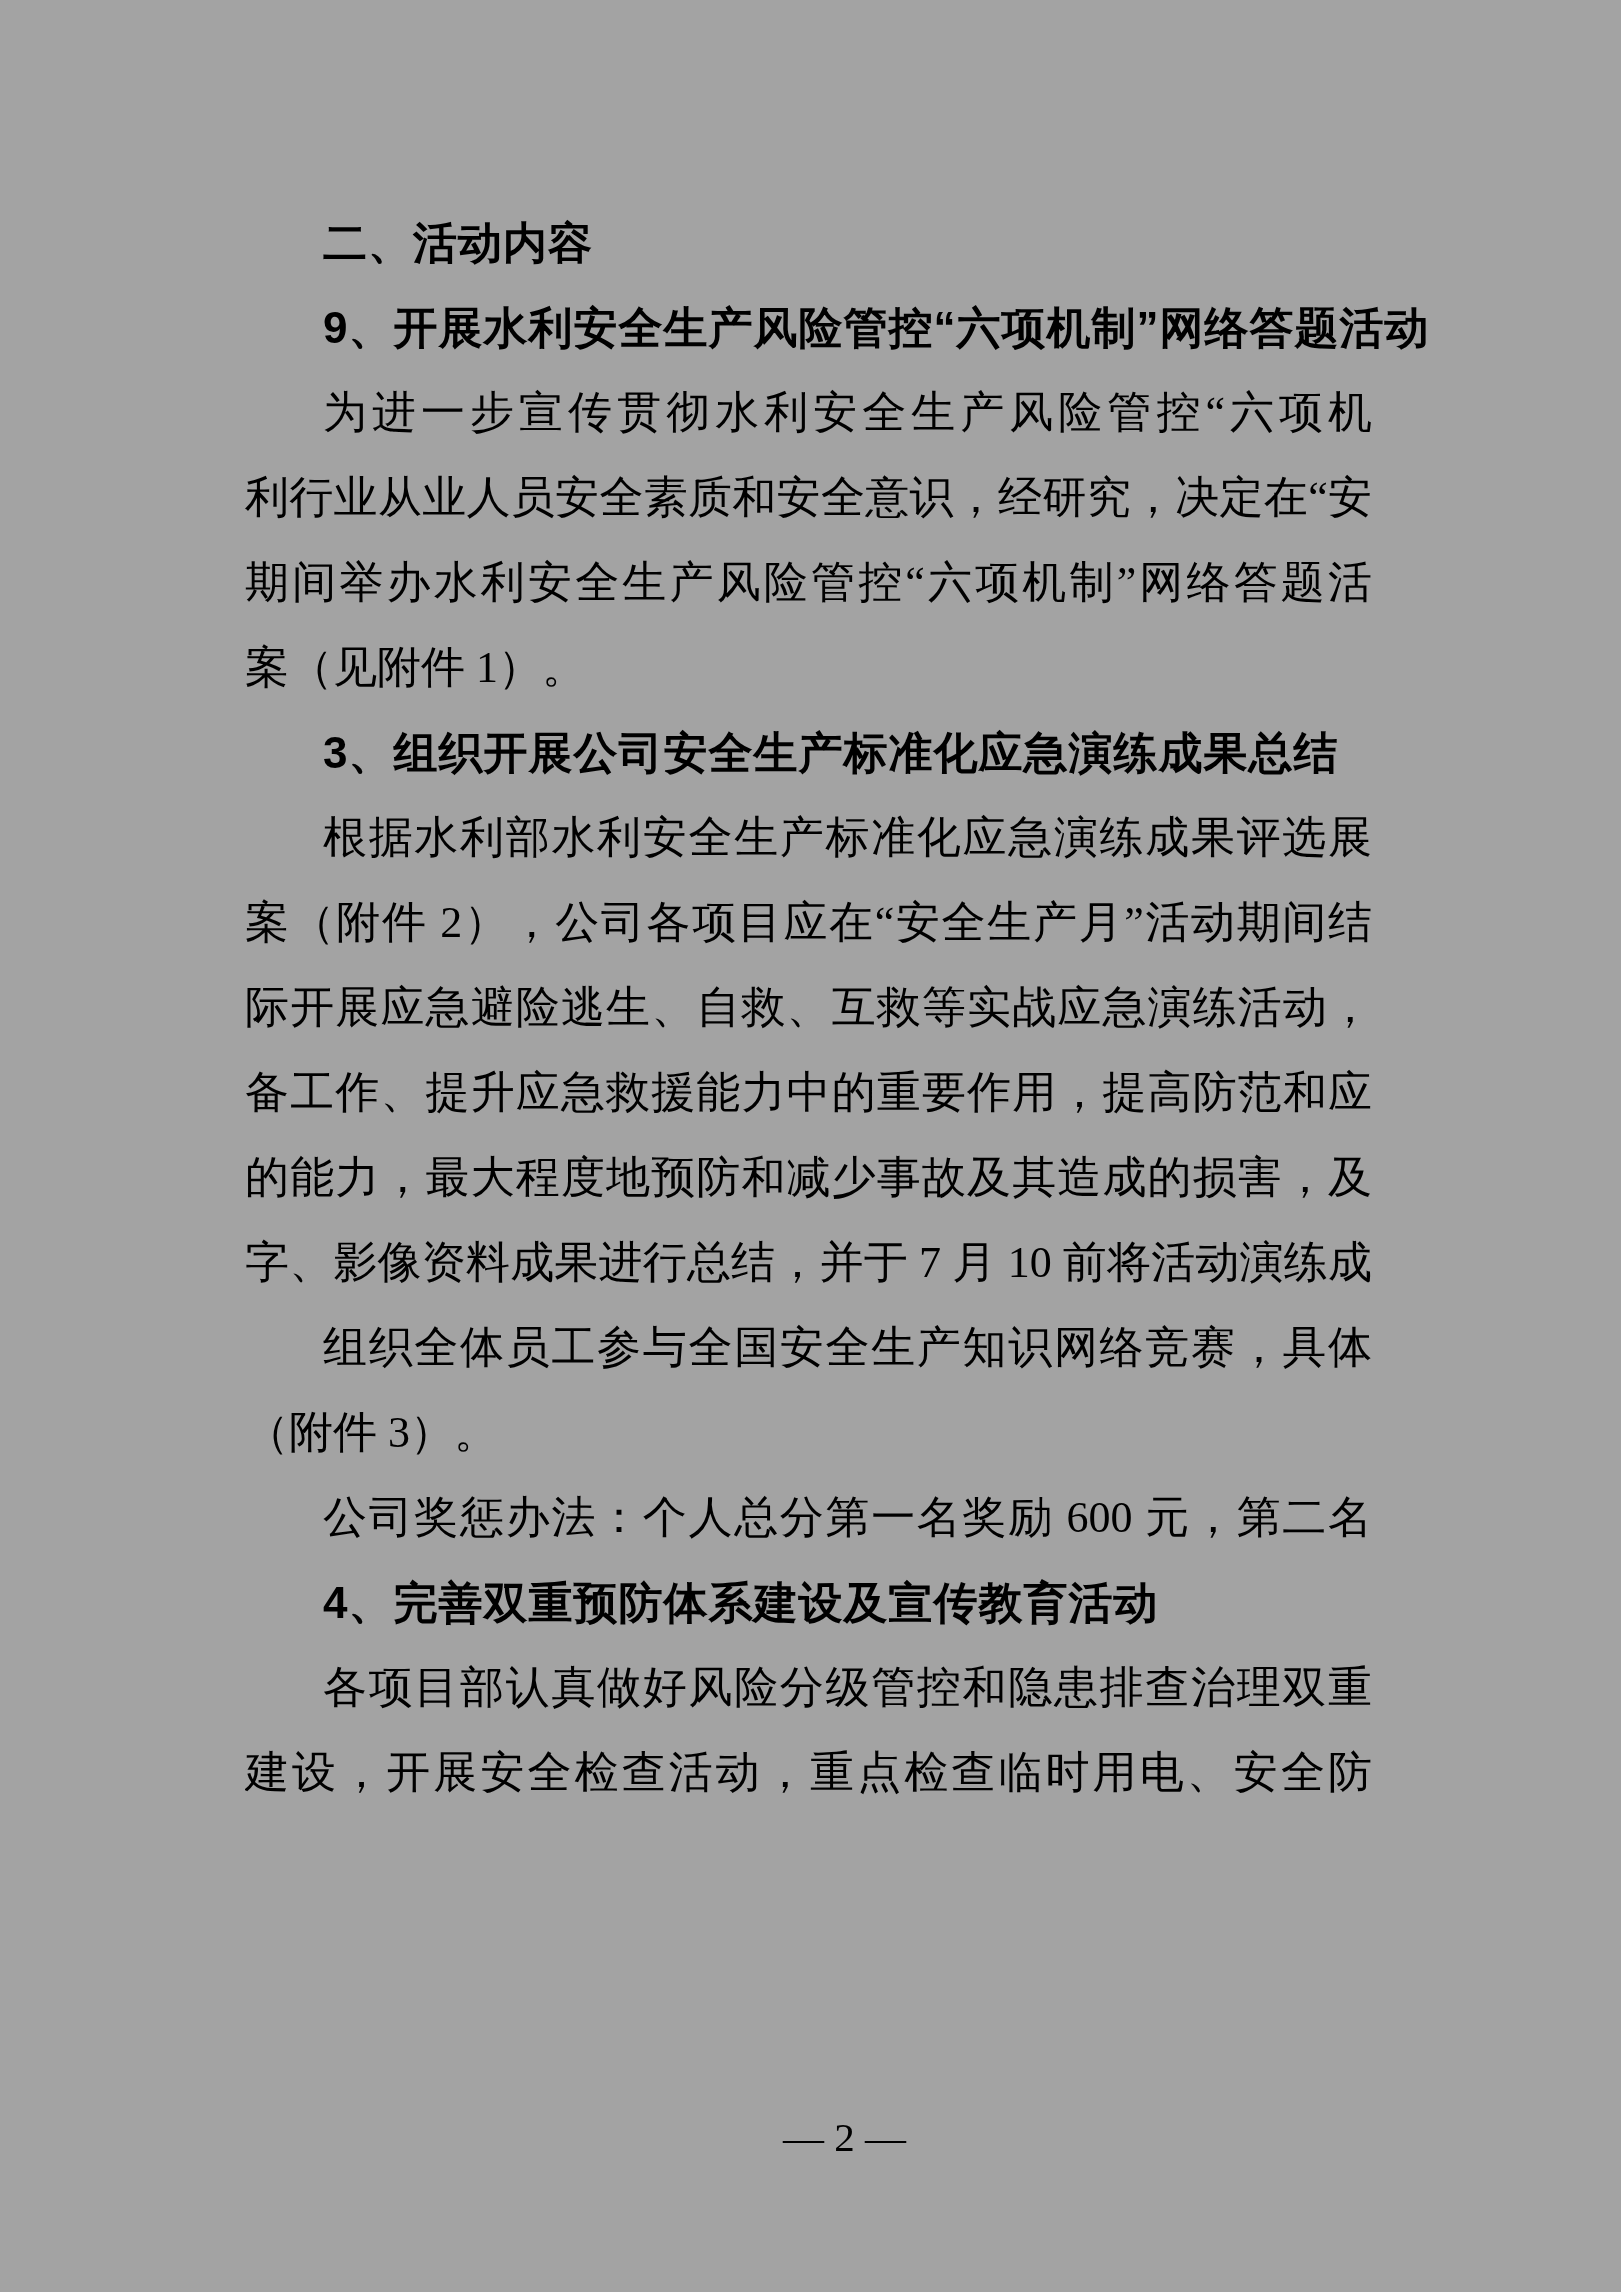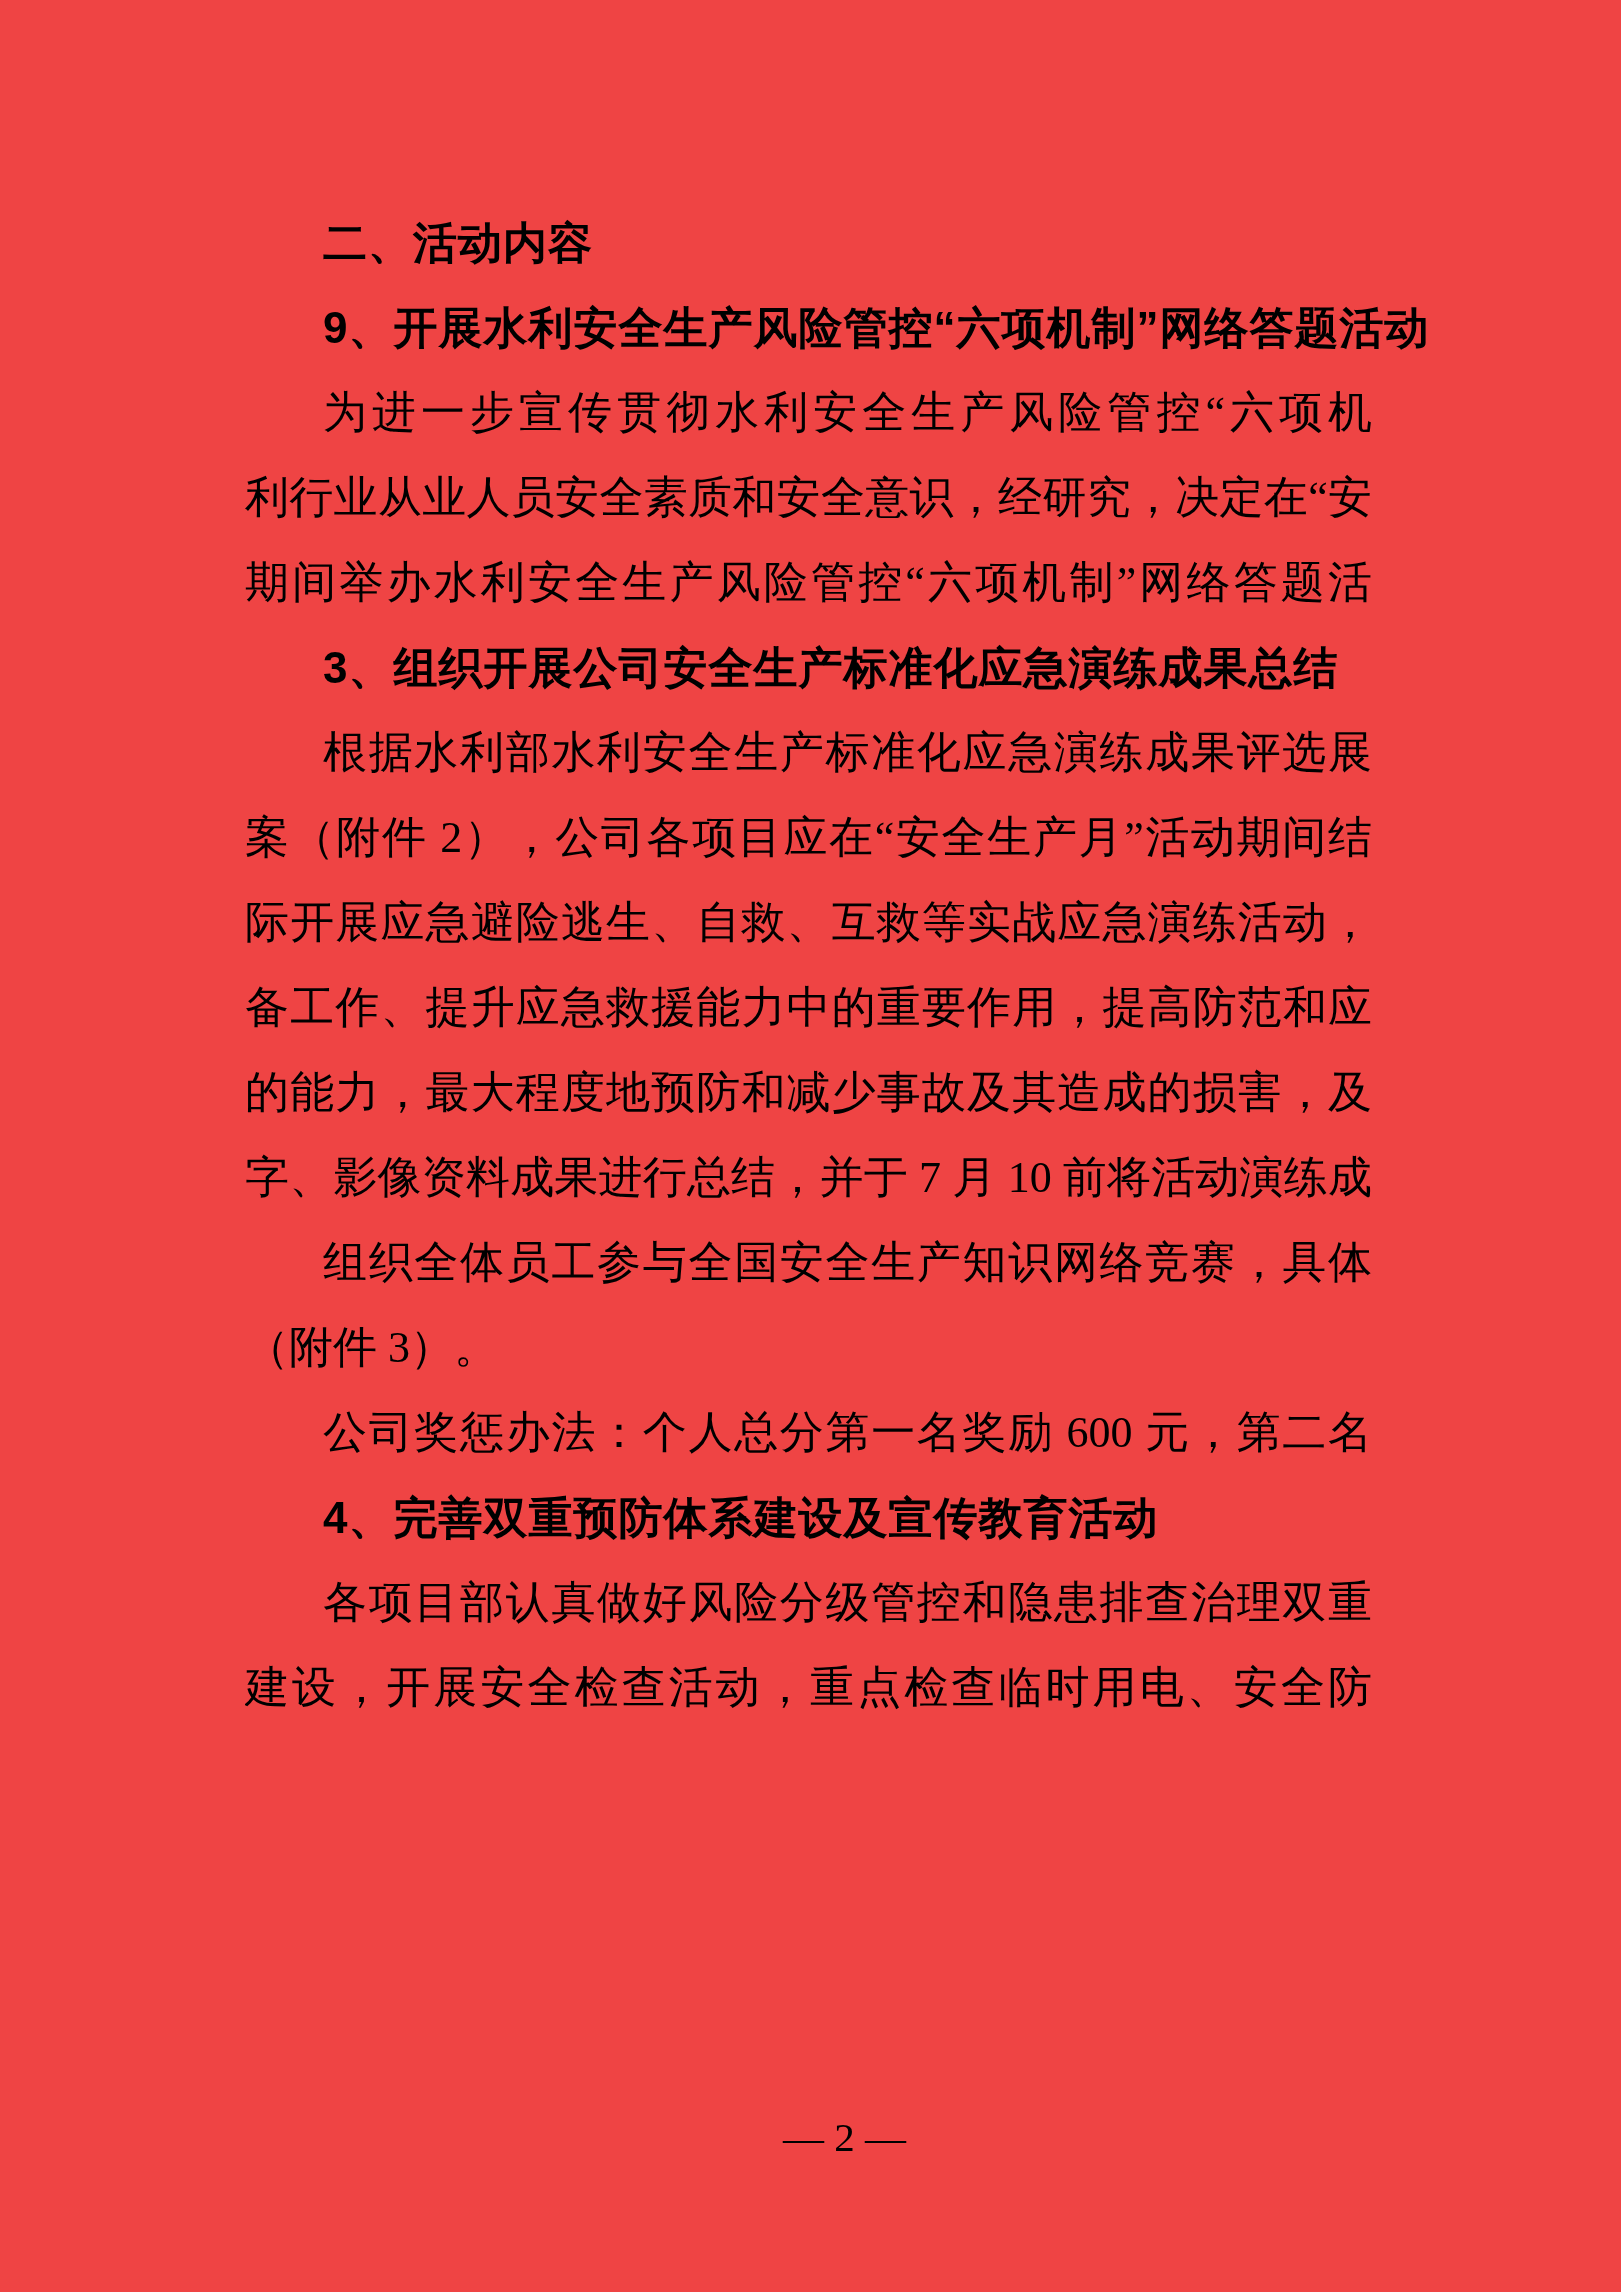--- a/index.html
+++ b/index.html
@@ -4,21 +4,21 @@
 <style>
   html, body {
     margin: 0;
     padding: 0;
     background: #888;
   }
   .page {
     position: relative;
     width: 1621px;
     height: 2293px;
-    background: #ef4444;
+    background: #a3a3a3;
     margin: 0 auto;
     overflow: hidden;
     color: #000000;
   }
   .content {
     position: absolute;
     top: 200px;
     left: 245px;
     width: 1127px;
   }
@@ -60,20 +60,21 @@
 </head>
 <body>
 
 <div class="page">
   <div class="content">
     <div class="line h ind">二、活动内容</div>
     <div class="line h ind">9、开展水利安全生产风险管控“六项机制”网络答题活动</div>
     <div class="line ind fill">为进一步宣传贯彻水利安全生产风险管控“六项机制”，提高水</div>
     <div class="line fill">利行业从业人员安全素质和安全意识，经研究，决定在“安全生产月”</div>
     <div class="line fill">期间举办水利安全生产风险管控“六项机制”网络答题活动，具体方</div>
+    <div class="line">案（见附件 1）。</div>
     <div class="line h ind">3、组织开展公司安全生产标准化应急演练成果总结</div>
     <div class="line ind fill">根据水利部水利安全生产标准化应急演练成果评选展示活动方</div>
     <div class="line fill">案（附件 2），公司各项目应在“安全生产月”活动期间结合项目实</div>
     <div class="line fill">际开展应急避险逃生、自救、互救等实战应急演练活动，完善应急准</div>
     <div class="line fill">备工作、提升应急救援能力中的重要作用，提高防范和应对突发事件</div>
     <div class="line fill">的能力，最大程度地预防和减少事故及其造成的损害，及时将过程文</div>
     <div class="line fill">字、影像资料成果进行总结，并于 7 月 10 前将活动演练成果上报安</div>
     <div class="line ind fill">组织全体员工参与全国安全生产知识网络竞赛，具体活动方案见</div>
     <div class="line">（附件 3）。</div>
     <div class="line ind fill">公司奖惩办法：个人总分第一名奖励 600 元，第二名奖励 400</div>

